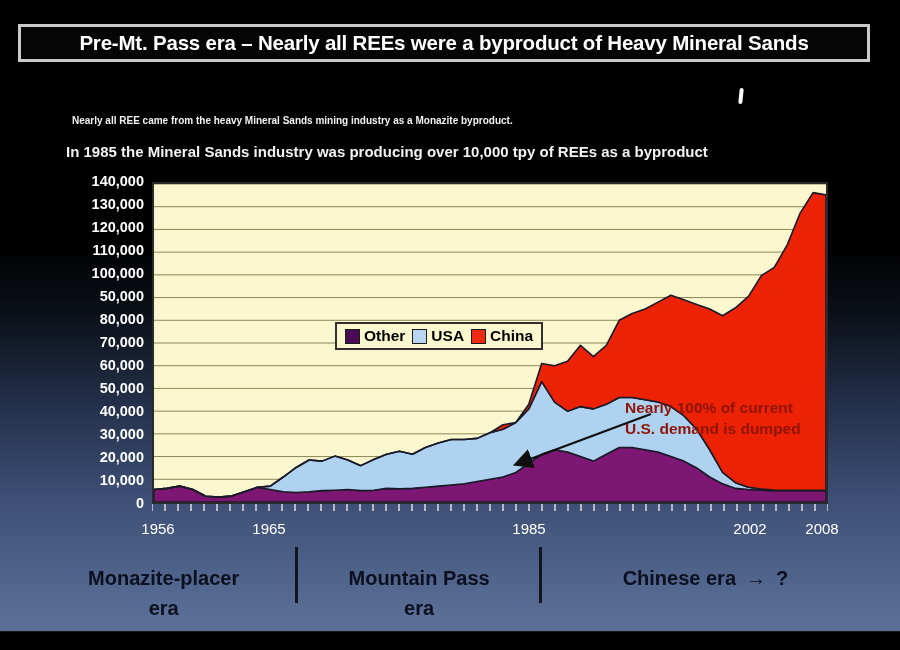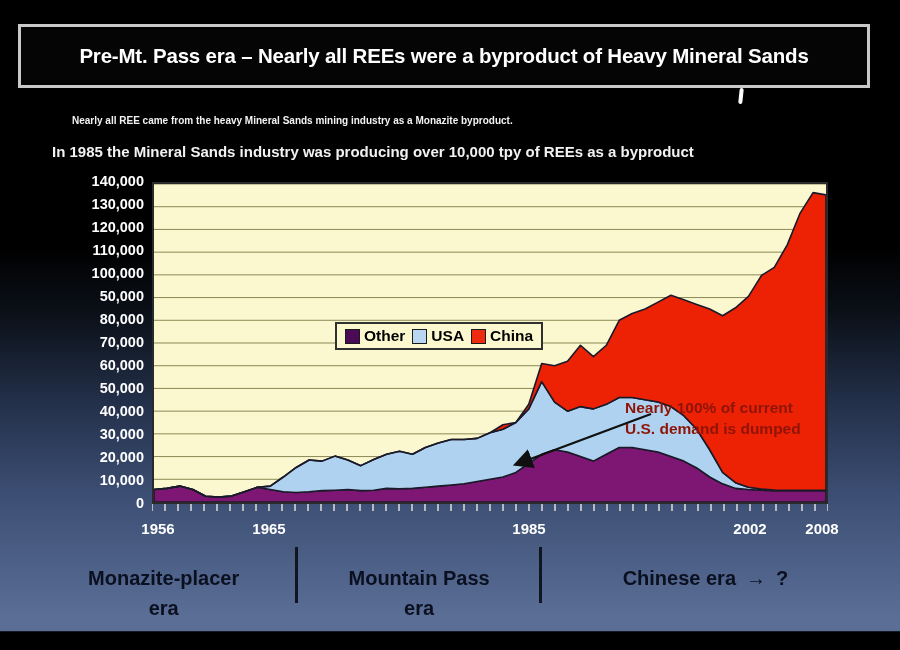--- a/index.html
+++ b/index.html
@@ -14,36 +14,36 @@
         #23304a 62%,
         #3c4e73 76%,
         #4f6289 88%,
         #5b6e95 95%,
         #5b6e95 97%,
         #000000 97.2%, #000000 100%);
   }
 
   
   #title-bar{
-    position:absolute;left:18px;top:24px;width:852px;height:64px;
+    position:absolute;left:18px;top:24px;width:852px;height:38px;
     border:3px solid #c9c9c9;
     background:#050505;
     display:flex;align-items:center;justify-content:center;
     box-sizing:border-box;
   }
   #title-text{
     color:#ffffff;font-size:20.5px;font-weight:600;letter-spacing:-0.2px;
     white-space:nowrap;
   }
 
   
   .line{position:absolute;color:#f2f2f2;white-space:nowrap;font-weight:600;}
   #byline{left:78px;top:84px;font-size:14.5px;}
   #bullet1{left:72px;top:115px;font-size:10px;}
-  #bullet2{left:52px;top:143px;font-size:15px;}
+  #bullet2{left:66px;top:143px;font-size:15px;}
 
   #cursor-mark{
     position:absolute;left:739px;top:88px;width:4px;height:16px;
     background:#ffffff;border-radius:2px;transform:rotate(6deg);
   }
 
   
   #chart-wrap{position:absolute;left:0;top:170px;width:900px;height:360px;}
 
   #plot{
@@ -53,21 +53,21 @@
   #plot svg{display:block;width:100%;height:100%;}
 
   .ylab{
     position:absolute;right:0;color:#ffffff;font-size:14.5px;font-weight:bold;
     text-align:right;width:100%;line-height:1;
   }
   #yaxis{position:absolute;left:44px;top:0;width:100px;height:350px;}
 
   #xaxis{position:absolute;left:152px;top:334px;width:676px;height:34px;}
   .xlab{
-    position:absolute;color:#ffffff;font-size:15px;font-weight:bold;
+    position:absolute;color:#ffffff;font-size:15px;font-weight:normal;
     transform:translateX(-50%);top:16px;white-space:nowrap;
   }
   #ticks{position:absolute;left:0;top:0;width:100%;height:9px;}
   #ticks svg{display:block;width:100%;height:9px;}
 
   
   #legend{
     position:absolute;left:335px;top:152px;
     background:#fbf8cf;border:2px solid #303030;
     padding:3px 8px 3px 8px;display:flex;align-items:center;gap:7px;

